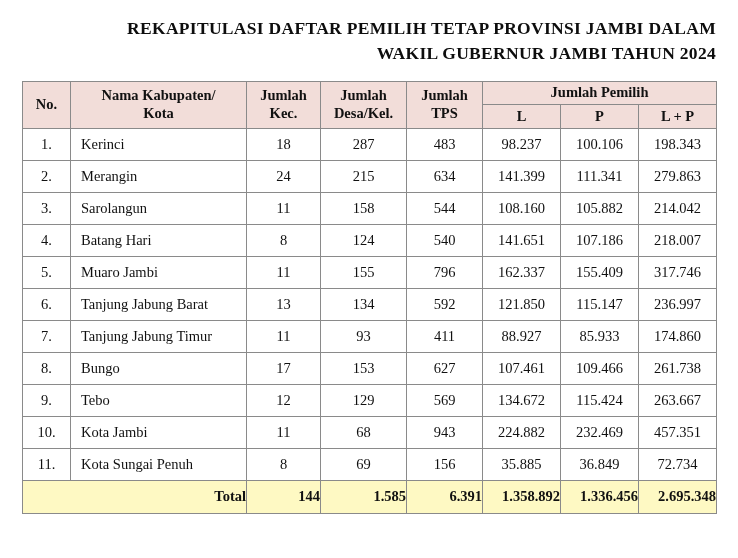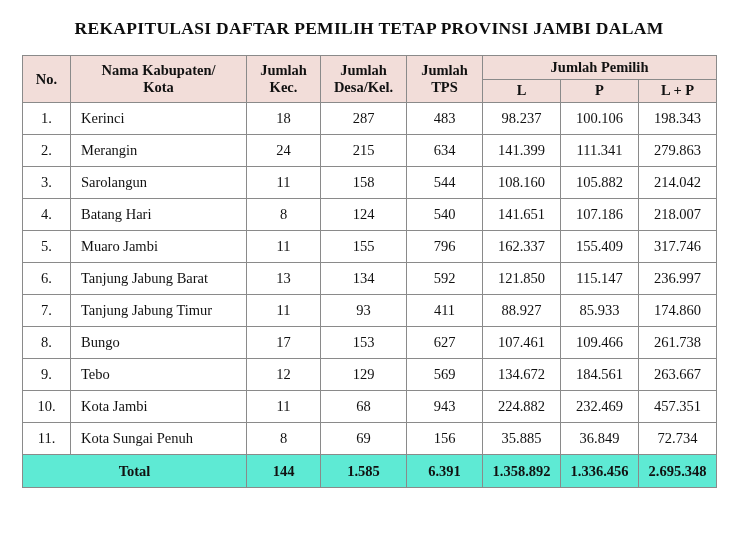--- a/index.html
+++ b/index.html
@@ -27,20 +27,21 @@
     width: 100%;
   }
   .title-line {
     font-family: "Liberation Serif", serif;
     font-weight: bold;
     font-size: 17.5px;
     letter-spacing: 0.3px;
     color: #0d0d0d;
     line-height: 1.45;
     white-space: nowrap;
+    text-align: right;
   }
   table.dpt {
     border-collapse: collapse;
     width: 694px;
     margin: 12px auto;
     table-layout: fixed;
     font-size: 14.5px;
   }
   table.dpt th, table.dpt td {
     border: 1px solid #8a8a8a;
@@ -69,43 +70,44 @@
     background: #ffffff;
   }
   tbody td.name {
     text-align: left;
     padding-left: 10px;
   }
   tbody td.no {
     text-align: center;
   }
   tfoot td {
-    background: #5eead4;
+    background: #fef9c3;
     font-weight: bold;
-    text-align: center;
+    text-align: right;
     height: 32px;
     color: #111;
   }
   
   col.c-no    { width: 48px; }
   col.c-name  { width: 176px; }
   col.c-kec   { width: 74px; }
   col.c-desa  { width: 86px; }
   col.c-tps   { width: 76px; }
   col.c-l     { width: 78px; }
   col.c-p     { width: 78px; }
   col.c-lp    { width: 78px; }
 </style>
 </head>
 <body>
 
 <div class="page">
 
   <div class="title-block">
     <div class="title-line">REKAPITULASI DAFTAR PEMILIH TETAP PROVINSI JAMBI DALAM</div>
+    <div class="title-line">WAKIL GUBERNUR JAMBI TAHUN 2024</div>
   </div>
 
   <table class="dpt">
     <colgroup>
       <col class="c-no">
         <col class="c-name">
         <col class="c-kec">
         <col class="c-desa">
       <col class="c-tps">
         <col class="c-l">
@@ -220,21 +222,21 @@
         <td>109.466</td>
         <td>261.738</td>
       </tr>
       <tr>
         <td class="no">9.</td>
         <td class="name">Tebo</td>
         <td>12</td>
         <td>129</td>
         <td>569</td>
         <td>134.672</td>
-        <td>184.561</td>
+        <td>115.424</td>
         <td>263.667</td>
       </tr>
       <tr>
         <td class="no">10.</td>
         <td class="name">Kota Jambi</td>
         <td>11</td>
         <td>68</td>
         <td>943</td>
         <td>224.882</td>
         <td>232.469</td>

